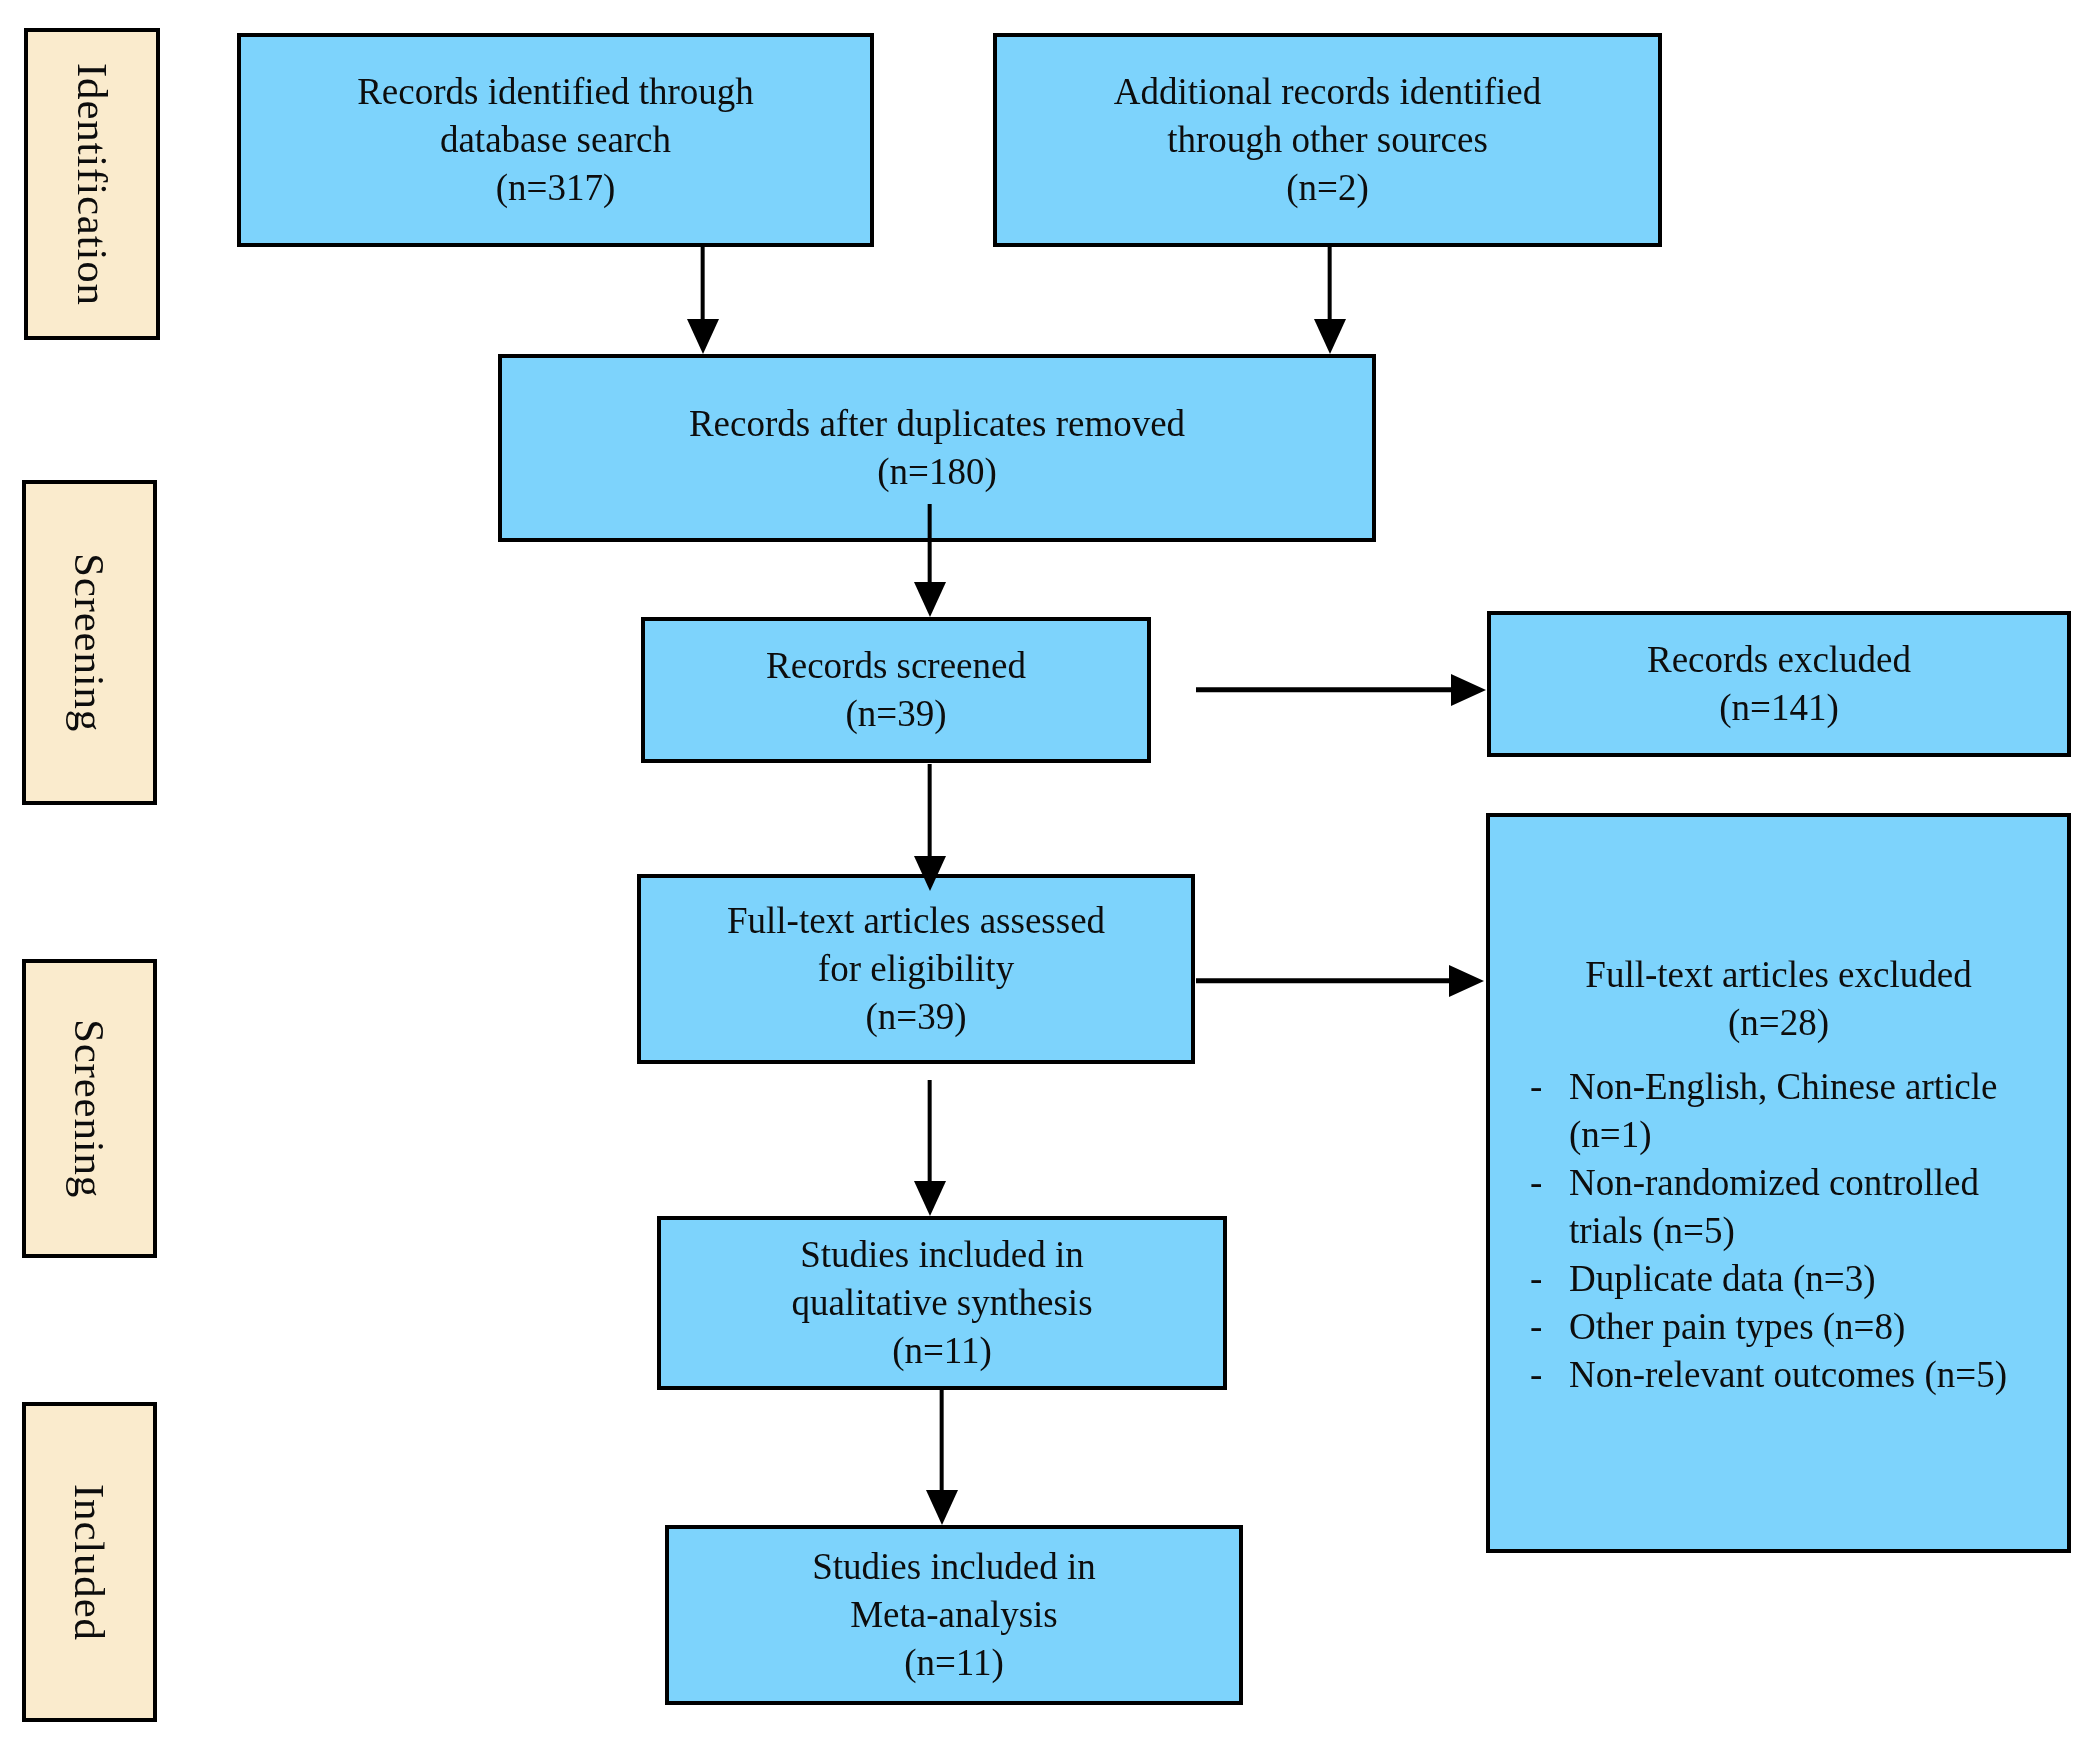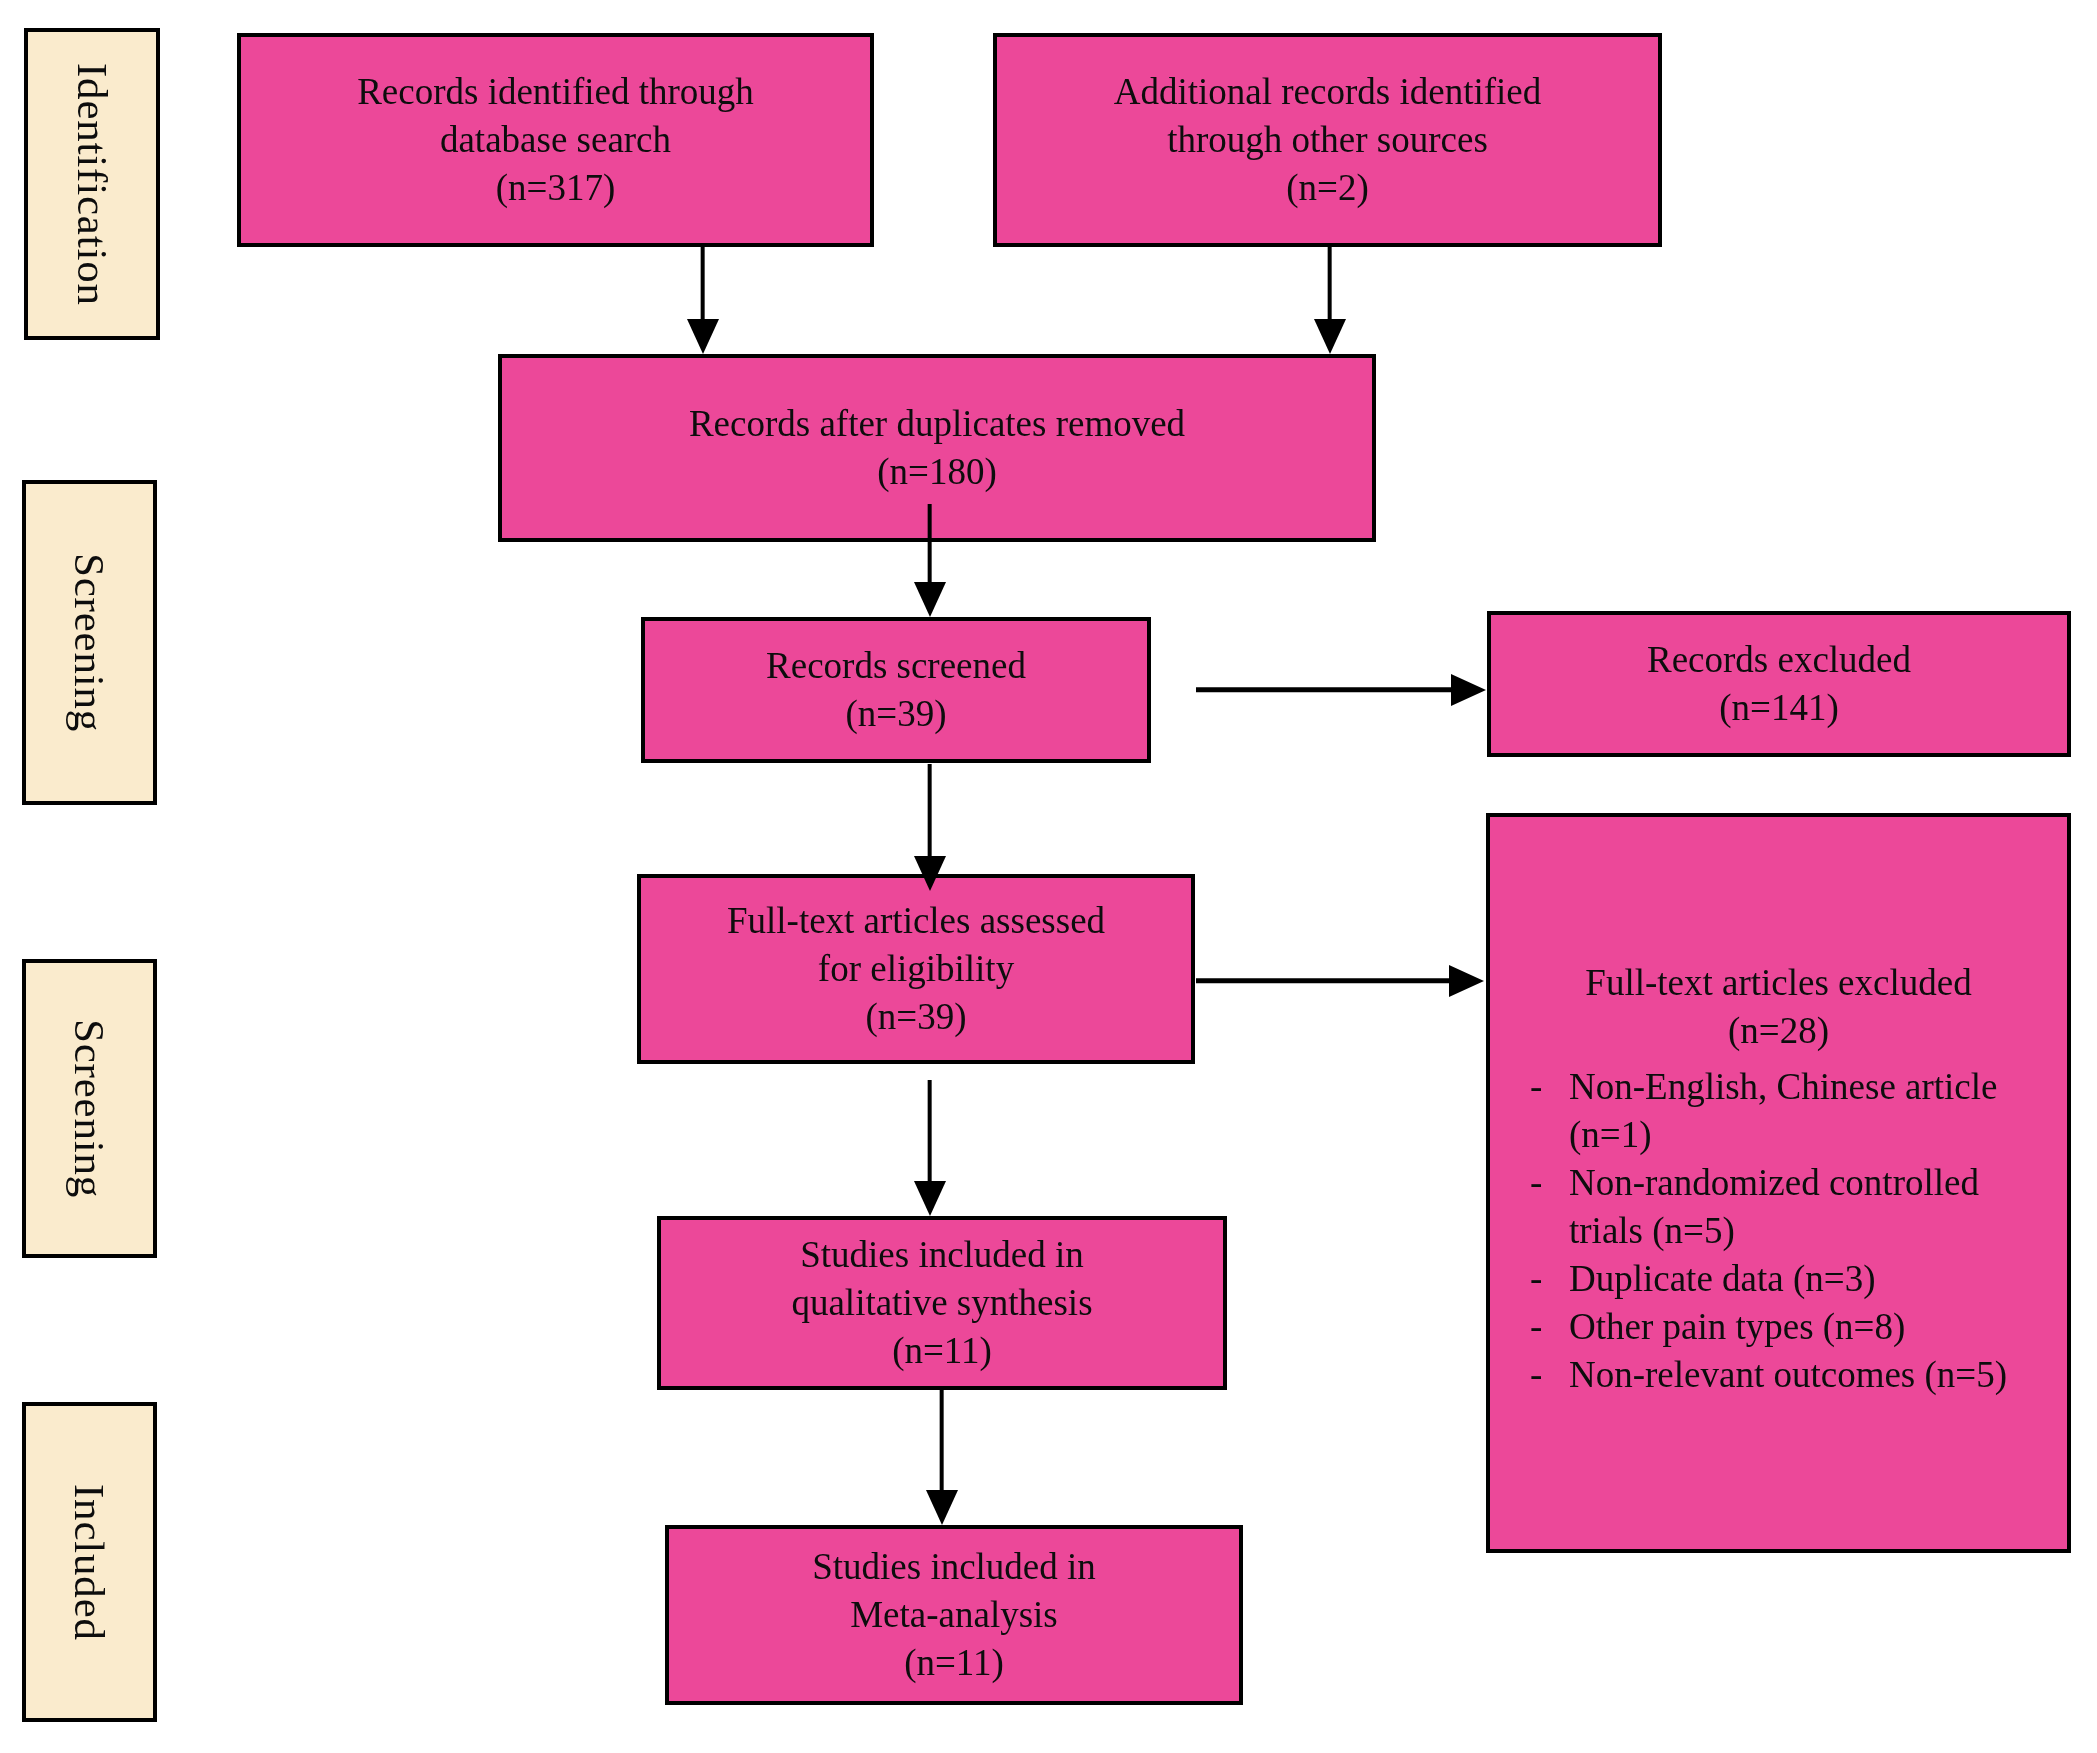--- a/index.html
+++ b/index.html
@@ -31,38 +31,38 @@
     justify-content:center;
     writing-mode:vertical-rl;
     font-size:43px;
     letter-spacing:0.8px;
     text-align:center;
   }
 
   
   .box{
     position:absolute;
-    background:#ec4899;
+    background:#7dd3fc;
     border:4px solid var(--border);
     display:flex;
     flex-direction:column;
     align-items:center;
     justify-content:center;
     text-align:center;
     font-size:37px;
     line-height:1.3;
   }
   .box .line{white-space:nowrap;}
 
   
   .box.detail{justify-content:center;padding:15px 32px;}
   .box.detail .line{white-space:nowrap;}
   ul.reasons{
     list-style:none;
-    margin:8px;
+    margin:16px;
     padding:0;
     width:100%;
     text-align:left;
   }
   ul.reasons li{
     position:relative;
     padding-left:47px;
     padding-right:11px;
   }
   ul.reasons li::before{

